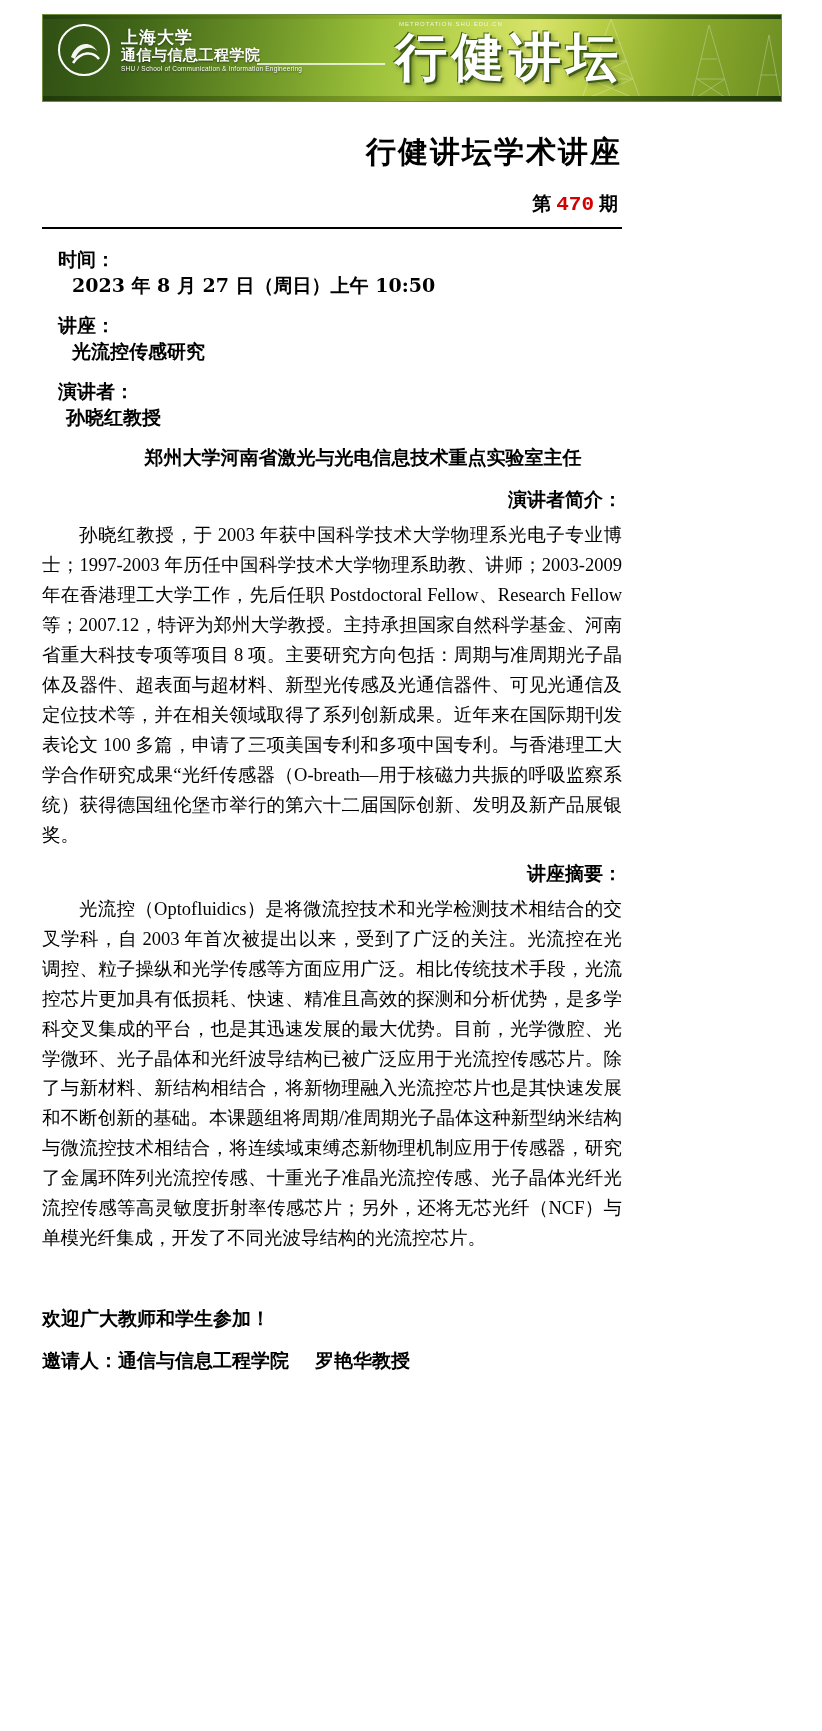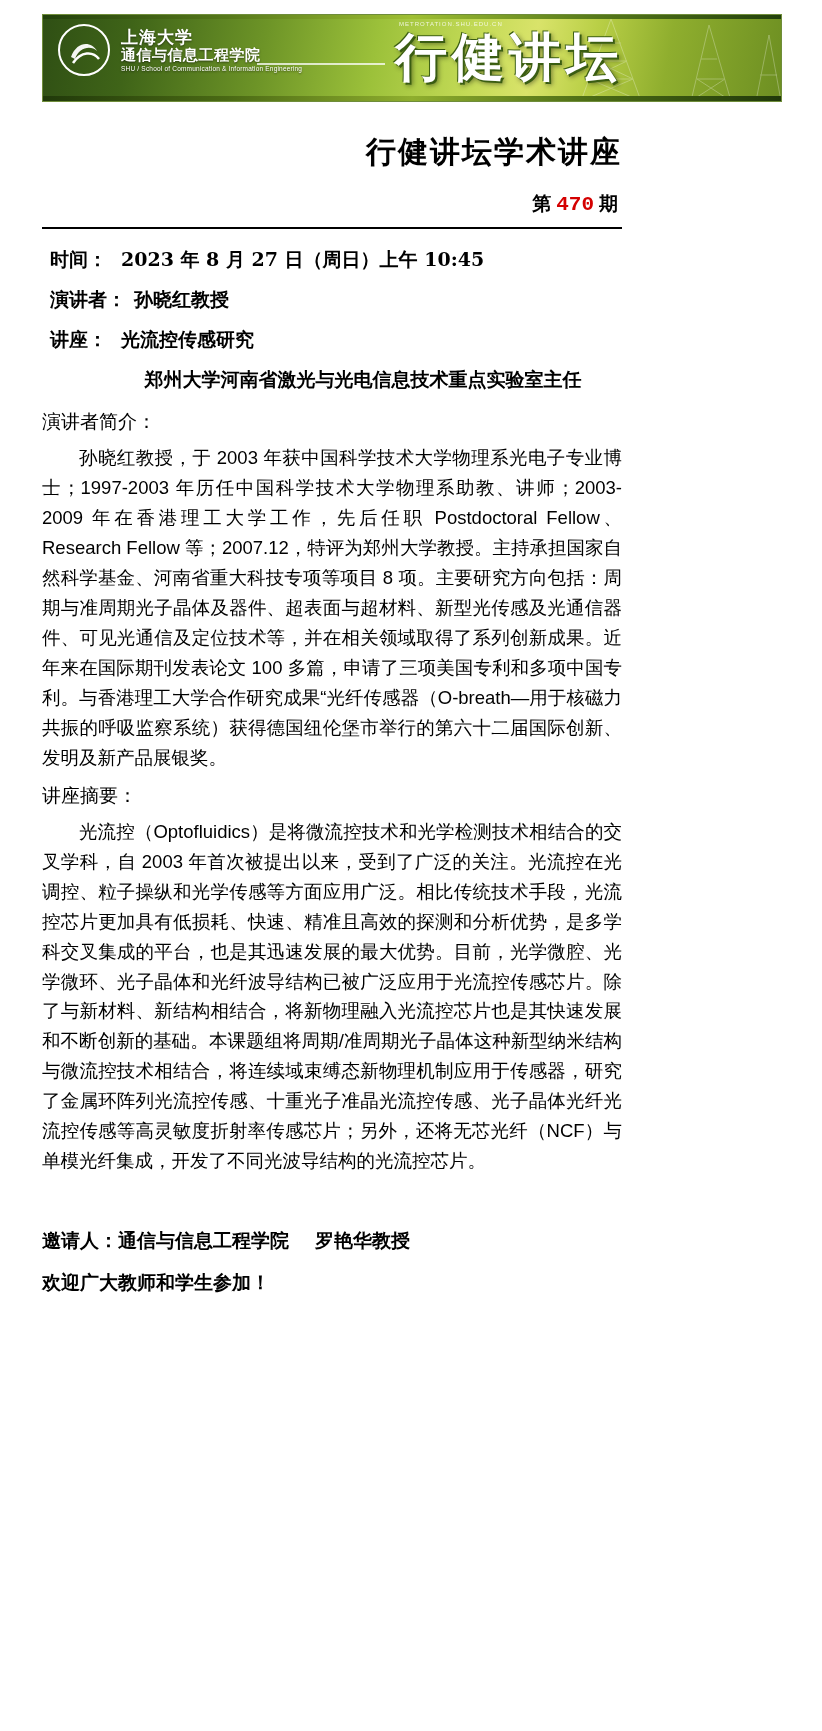--- a/index.html
+++ b/index.html
@@ -150,24 +150,25 @@
   .hr-bold {
     border: none;
     border-top: 2px solid #000;
     margin: 4px 0 18px 0;
   }
 
   
   .info-row {
     display: flex;
     align-items: baseline;
-    margin: 0 0 14px 8px;
-    font-size: 19px;
-    font-weight: bold;
-    font-family: "DejaVu Serif", serif;
+    margin: 0 0 14px 16px;
+    font-size: 19px;
+    font-weight: bold;
+    font-family: "DejaVu Serif", serif;
+    flex-direction: column;
   }
   .info-label {
     flex: 0 0 auto;
     white-space: nowrap;
   }
   .info-value {
     flex: 1 1 auto;
     padding-left: 14px;
     white-space: nowrap;
   }
@@ -177,32 +178,33 @@
     font-weight: bold;
     margin: 0 0 16px 0;
     padding-left: 62px;
     font-family: "DejaVu Serif", serif;
     text-align: center;
   }
 
   
   .section-head {
     font-size: 19px;
-    font-weight: normal;
+    font-weight: bold;
     margin: 0 0 8px 0;
     font-family: "DejaVu Serif", serif;
+    text-align: right;
   }
   .para {
     font-size: 18.5px;
     line-height: 1.62;
     text-align: justify;
     text-justify: inter-ideograph;
     text-indent: 2em;
     margin: 0 0 10px 0;
-    font-family: Liberation Sans, sans-serif;
+    font-family: Liberation Serif, serif;
   }
   .spacer-lg { height: 42px; }
 
   
   .footer-line {
     font-size: 19px;
     font-weight: bold;
     margin: 0 0 16px 0;
     font-family: "DejaVu Serif", serif;
   }
@@ -249,43 +251,43 @@
   <div class="doc-title">行健讲坛学术讲座</div>
 
   <div class="issue-line">
     <span>第</span><span class="issue-num">470</span><span>期</span>
   </div>
 
   <hr class="hr-bold">
 
   <div class="info-row">
     <span class="info-label">时间：</span>
-    <span class="info-value">2023 年 8 月 27 日（周日）上午 10:45</span>
-  </div>
-
+    <span class="info-value">2023 年 8 月 27 日（周日）上午 10:50</span>
+  </div>
+
+
+  <div class="info-row">
+    <span class="info-label">讲座：</span>
+    <span class="info-value">光流控传感研究</span>
+  </div>
 
   <div class="info-row tight">
     <span class="info-label">演讲者：</span>
     <span class="info-value">孙晓红教授</span>
   </div>
 
-  <div class="info-row">
-    <span class="info-label">讲座：</span>
-    <span class="info-value">光流控传感研究</span>
-  </div>
-
   <div class="speaker-affil">郑州大学河南省激光与光电信息技术重点实验室主任</div>
 
   <div class="section-head">演讲者简介：</div>
   <p class="para">孙晓红教授，于 2003 年获中国科学技术大学物理系光电子专业博士；1997-2003 年历任中国科学技术大学物理系助教、讲师；2003-2009 年在香港理工大学工作，先后任职 Postdoctoral Fellow、Research Fellow 等；2007.12，特评为郑州大学教授。主持承担国家自然科学基金、河南省重大科技专项等项目 8 项。主要研究方向包括：周期与准周期光子晶体及器件、超表面与超材料、新型光传感及光通信器件、可见光通信及定位技术等，并在相关领域取得了系列创新成果。近年来在国际期刊发表论文 100 多篇，申请了三项美国专利和多项中国专利。与香港理工大学合作研究成果“光纤传感器（O-breath—用于核磁力共振的呼吸监察系统）获得德国纽伦堡市举行的第六十二届国际创新、发明及新产品展银奖。</p>
 
   <div class="section-head">讲座摘要：</div>
   <p class="para">光流控（Optofluidics）是将微流控技术和光学检测技术相结合的交叉学科，自 2003 年首次被提出以来，受到了广泛的关注。光流控在光调控、粒子操纵和光学传感等方面应用广泛。相比传统技术手段，光流控芯片更加具有低损耗、快速、精准且高效的探测和分析优势，是多学科交叉集成的平台，也是其迅速发展的最大优势。目前，光学微腔、光学微环、光子晶体和光纤波导结构已被广泛应用于光流控传感芯片。除了与新材料、新结构相结合，将新物理融入光流控芯片也是其快速发展和不断创新的基础。本课题组将周期/准周期光子晶体这种新型纳米结构与微流控技术相结合，将连续域束缚态新物理机制应用于传感器，研究了金属环阵列光流控传感、十重光子准晶光流控传感、光子晶体光纤光流控传感等高灵敏度折射率传感芯片；另外，还将无芯光纤（NCF）与单模光纤集成，开发了不同光波导结构的光流控芯片。</p>
 
   <div class="spacer-lg"></div>
 
+  <div class="footer-line">欢迎广大教师和学生参加！</div>
+
   <div class="footer-line">
     <span>邀请人：</span><span>通信与信息工程学院</span><span class="gap"></span><span>罗艳华教授</span>
   </div>
 
-  <div class="footer-line">欢迎广大教师和学生参加！</div>
-
 </div>
 
 </body></html>

